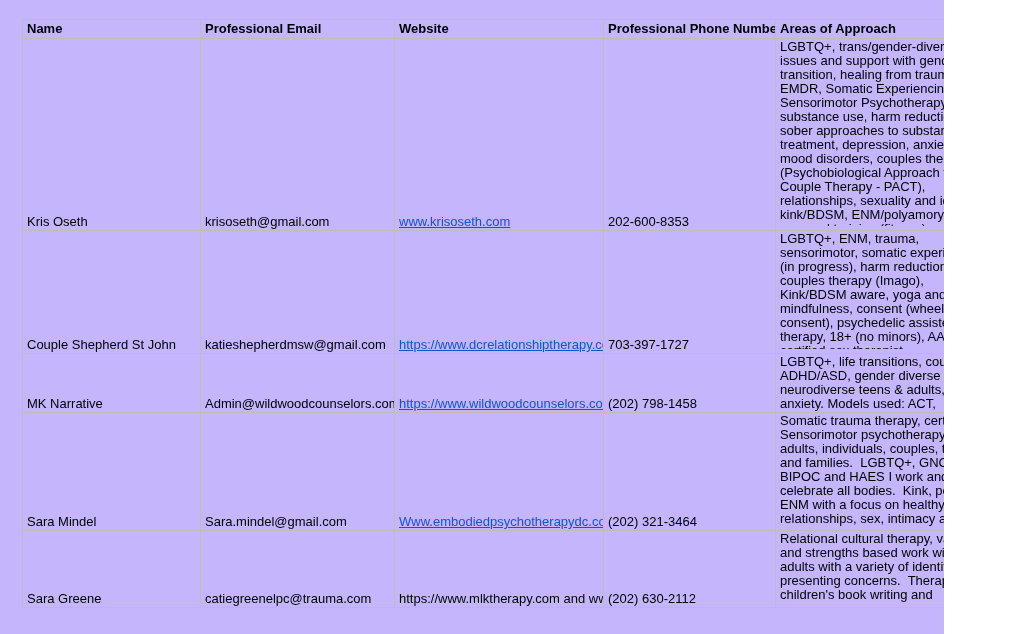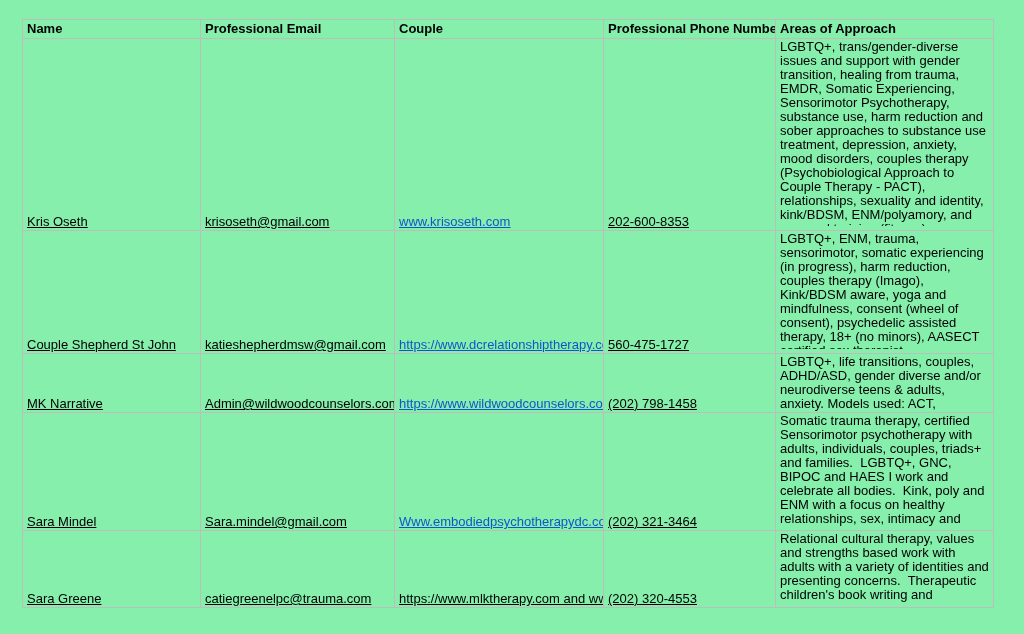--- a/index.html
+++ b/index.html
@@ -1,20 +1,20 @@
 <!DOCTYPE html>
 <html><head>
 <meta charset="utf-8">
 <style>
   html, body { margin: 0; padding: 0; background: #ffffff; }
   .page {
     position: relative;
-    width: 1024px;
+    width: 944px;
     height: 634px;
-    background: #86efac;
+    background: #c4b5fd;
     overflow: hidden;
     font-family: "Liberation Sans", sans-serif;
     color: #000000;
   }
   table.dir {
     position: absolute;
     left: 22px;
     top: 19px;
     width: 971px;
     border-collapse: collapse;
@@ -36,21 +36,21 @@
     text-align: left;
     font-weight: normal;
     vertical-align: bottom;
   }
   .dir th {
     font-weight: bold;
     vertical-align: middle;
     height: 19px;
     white-space: nowrap;
   }
-  .dir td.nw { white-space: nowrap; text-decoration: underline; }
+  .dir td.nw { white-space: nowrap; }
   .dir td.specialty { vertical-align: top; }
   .dir td.specialty .spec-box {
     overflow: hidden;
     white-space: pre-wrap;
   }
   tr.r1 td { height: 192px; }  tr.r1 .spec-box { height: 186px; }
   tr.r2 td { height: 123px; }  tr.r2 .spec-box { height: 117px; }
   tr.r3 td { height: 58px;  }  tr.r3 .spec-box { height: 56px;  }
   tr.r4 td { height: 118px; }  tr.r4 .spec-box { height: 112px; }
   tr.r5 td { height: 77px;  }  tr.r5 .spec-box { height: 71px;  }
@@ -70,21 +70,21 @@
       <col class="c-name">
         <col class="c-email">
         <col class="c-web">
         <col class="c-phone">
         <col class="c-spec">
     </colgroup>
     <thead>
       <tr>
         <th>Name</th>
         <th>Professional Email</th>
-        <th>Couple</th>
+        <th>Website</th>
         <th>Professional Phone Number</th>
         <th>Areas of Approach</th>
       </tr>
     </thead>
     <tbody>
       <tr class="r1">
         <td class="nw">Kris Oseth</td>
         <td class="nw">krisoseth@gmail.com</td>
         <td class="nw">
           <a class="weblink" href="#">www.krisoseth.com</a>
@@ -93,21 +93,21 @@
         <td class="specialty">
           <div class="spec-box">LGBTQ+, trans/gender-diverse issues and support with gender transition, healing from trauma, EMDR, Somatic Experiencing, Sensorimotor Psychotherapy, substance use, harm reduction and sober approaches to substance use treatment, depression, anxiety, mood disorders, couples therapy (Psychobiological Approach to Couple Therapy - PACT), relationships, sexuality and identity, kink/BDSM, ENM/polyamory, and personal training (fitness)</div>
         </td>
       </tr>
       <tr class="r2">
         <td class="nw">Couple Shepherd St John</td>
         <td class="nw">katieshepherdmsw@gmail.com</td>
         <td class="nw">
           <a class="weblink" href="#">https://www.dcrelationshiptherapy.com</a>
         </td>
-        <td class="nw">560-475-1727</td>
+        <td class="nw">703-397-1727</td>
         <td class="specialty">
           <div class="spec-box">LGBTQ+, ENM, trauma, sensorimotor, somatic experiencing (in progress), harm reduction, couples therapy (Imago), Kink/BDSM aware, yoga and mindfulness, consent (wheel of consent), psychedelic assisted therapy, 18+ (no minors), AASECT certified sex therapist</div>
         </td>
       </tr>
       <tr class="r3">
         <td class="nw">MK Narrative</td>
         <td class="nw">Admin@wildwoodcounselors.com</td>
         <td class="nw">
           <a class="weblink" href="#">https://www.wildwoodcounselors.com/</a>
         </td>
@@ -126,20 +126,20 @@
         <td class="specialty">
           <div class="spec-box">Somatic trauma therapy, certified Sensorimotor psychotherapy with adults, individuals, couples, triads+ and families.  LGBTQ+, GNC, BIPOC and HAES I work and celebrate all bodies.  Kink, poly and ENM with a focus on healthy relationships, sex, intimacy and sexuality.</div>
         </td>
       </tr>
       <tr class="r5">
         <td class="nw">Sara Greene</td>
         <td class="nw">catiegreenelpc@trauma.com</td>
         <td class="nw">
           <span>https://www.mlktherapy.com and www.</span>
         </td>
-        <td class="nw">(202) 320-4553</td>
+        <td class="nw">(202) 630-2112</td>
         <td class="specialty">
           <div class="spec-box">Relational cultural therapy, values and strengths based work with adults with a variety of identities and presenting concerns.  Therapeutic children's book writing and publishing,</div>
         </td>
       </tr>
     </tbody>
   </table>
 </div>
 
 </body></html>

